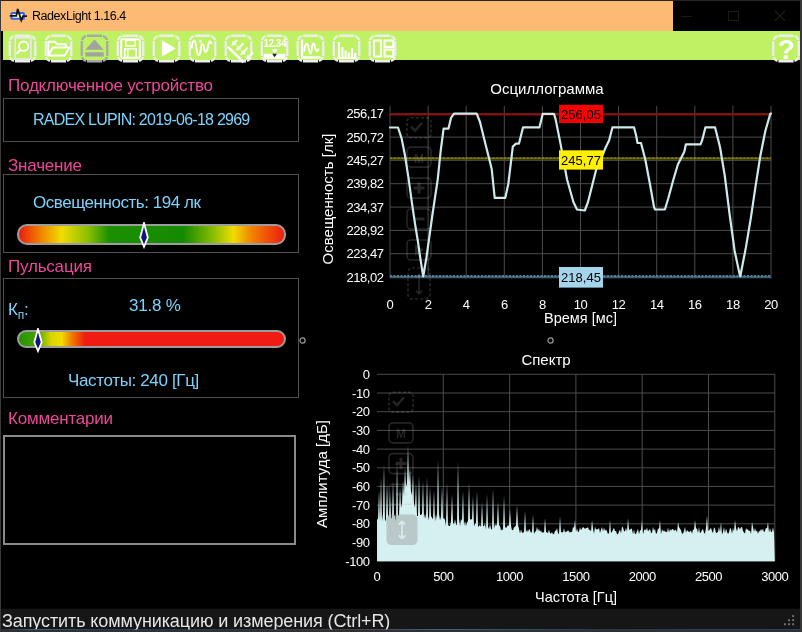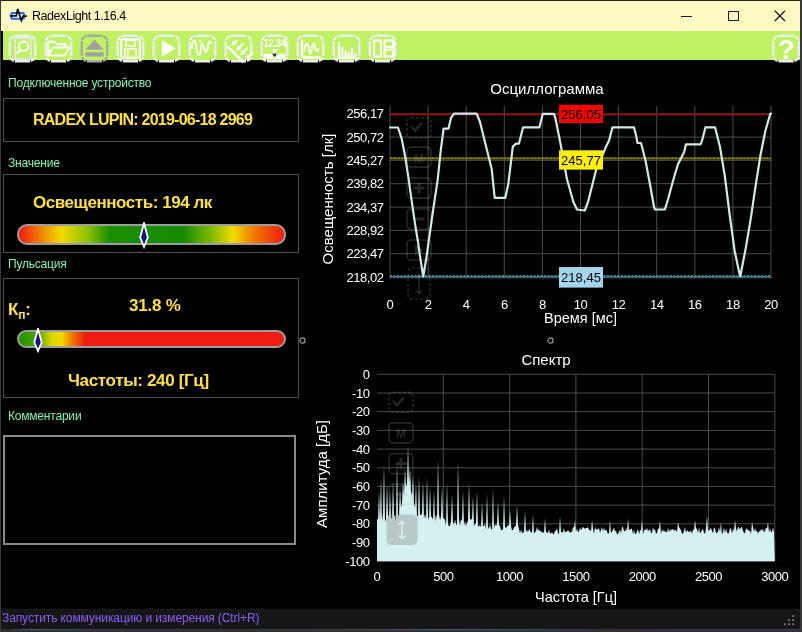--- a/index.html
+++ b/index.html
@@ -1,26 +1,26 @@
 <!DOCTYPE html>
 <html><head><meta charset="utf-8"><style>
 *{margin:0;padding:0;box-sizing:border-box}
 html,body{width:802px;height:632px;background:#000;overflow:hidden}
 body{font-family:"Liberation Sans",sans-serif;position:relative}
 .abs{position:absolute}
-#titlebar{position:absolute;left:1px;top:1px;width:800px;height:30px;background:#fef9c3}
+#titlebar{position:absolute;left:1px;top:1px;width:672px;height:30px;background:#fdba74}
 #ttext{position:absolute;left:31px;top:8px;font-size:12.5px;color:#000;letter-spacing:-0.45px}
 #topline{position:absolute;left:0;top:0;width:802px;height:1px;background:#262626}
 #toolbar{position:absolute;left:3px;top:31px;width:800px;height:29px;background:#bef264}
 #client{position:absolute;left:0;top:67px;width:802px;height:541px;background:#000}
 #statusbar{position:absolute;left:0;top:608px;width:802px;height:24px;background:#161616;border-top:1px solid #060606}
-#statustext{position:absolute;left:2px;top:611px;font-size:12px;color:#8b5cf6;letter-spacing:-0.1px}
-.glabel{position:absolute;font-size:12px;color:#86efac;letter-spacing:-0.2px}
+#statustext{position:absolute;left:2px;top:611px;font-size:18px;color:#e5e5e5;letter-spacing:-0.1px}
+.glabel{position:absolute;font-size:17px;color:#ec4899;letter-spacing:-0.2px}
 .gbox{position:absolute;border:1px solid #505050;background:#000}
-.btext{position:absolute;font-weight:bold;font-size:17px;color:#fde047;letter-spacing:-0.2px}
+.btext{position:absolute;font-weight:normal;font-size:17px;color:#7dd3fc;letter-spacing:-0.2px}
 .gradbar{position:absolute;border:2px solid #9d9d9d;border-radius:10px}
 #edges{position:absolute;left:0;top:0;width:802px;height:632px;pointer-events:none;border-left:1px solid #3a3a3a;border-right:2px solid #383838;border-bottom:2px solid #303030}
 </style></head>
 <body>
 <div id="client"></div>
 <div id="titlebar">
  <svg class="abs" style="left:8px;top:6px" width="19" height="17" viewBox="0 0 19 17">
   <rect x="2.5" y="6" width="12.4" height="5.8" fill="#fff" stroke="#2f6ae1" stroke-width="2.1" rx="0.5"></rect>
   <path d="M0.8,8.9 L7.3,8.9 L8.7,1.9 L12.3,13.3 L14,9.2 L18,9.2" fill="none" stroke="#141414" stroke-width="1.8"></path>
  </svg>

